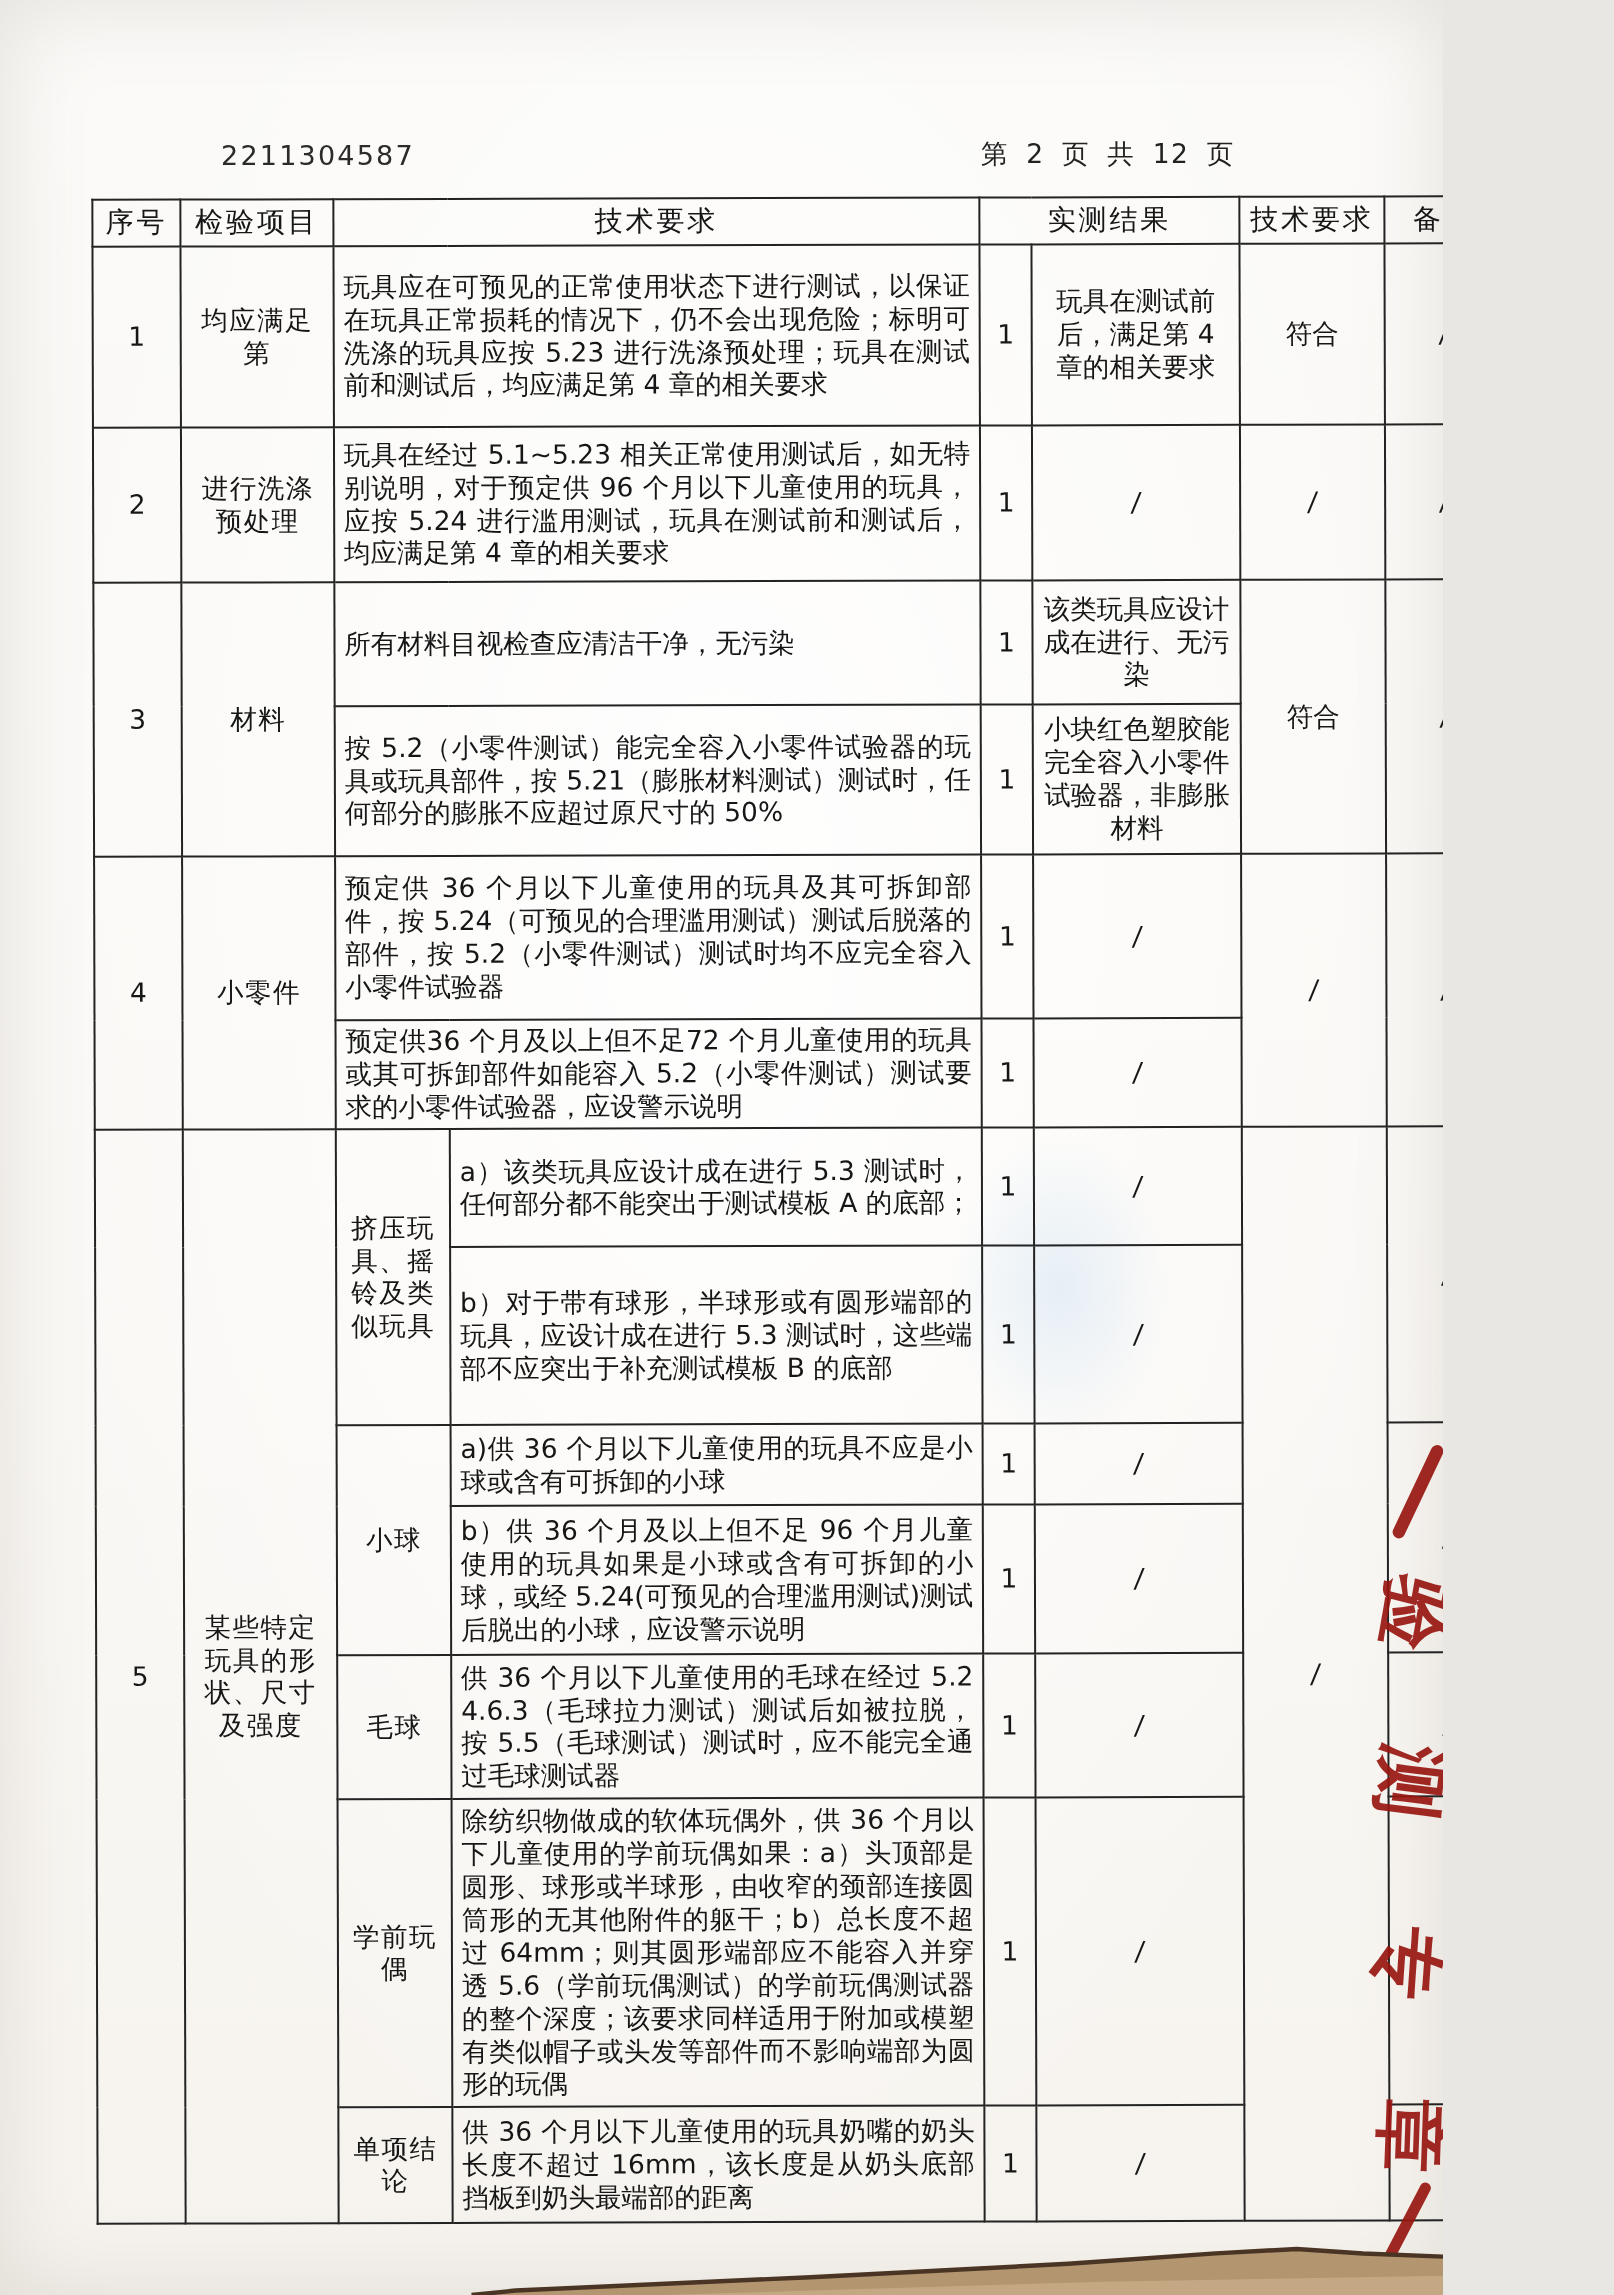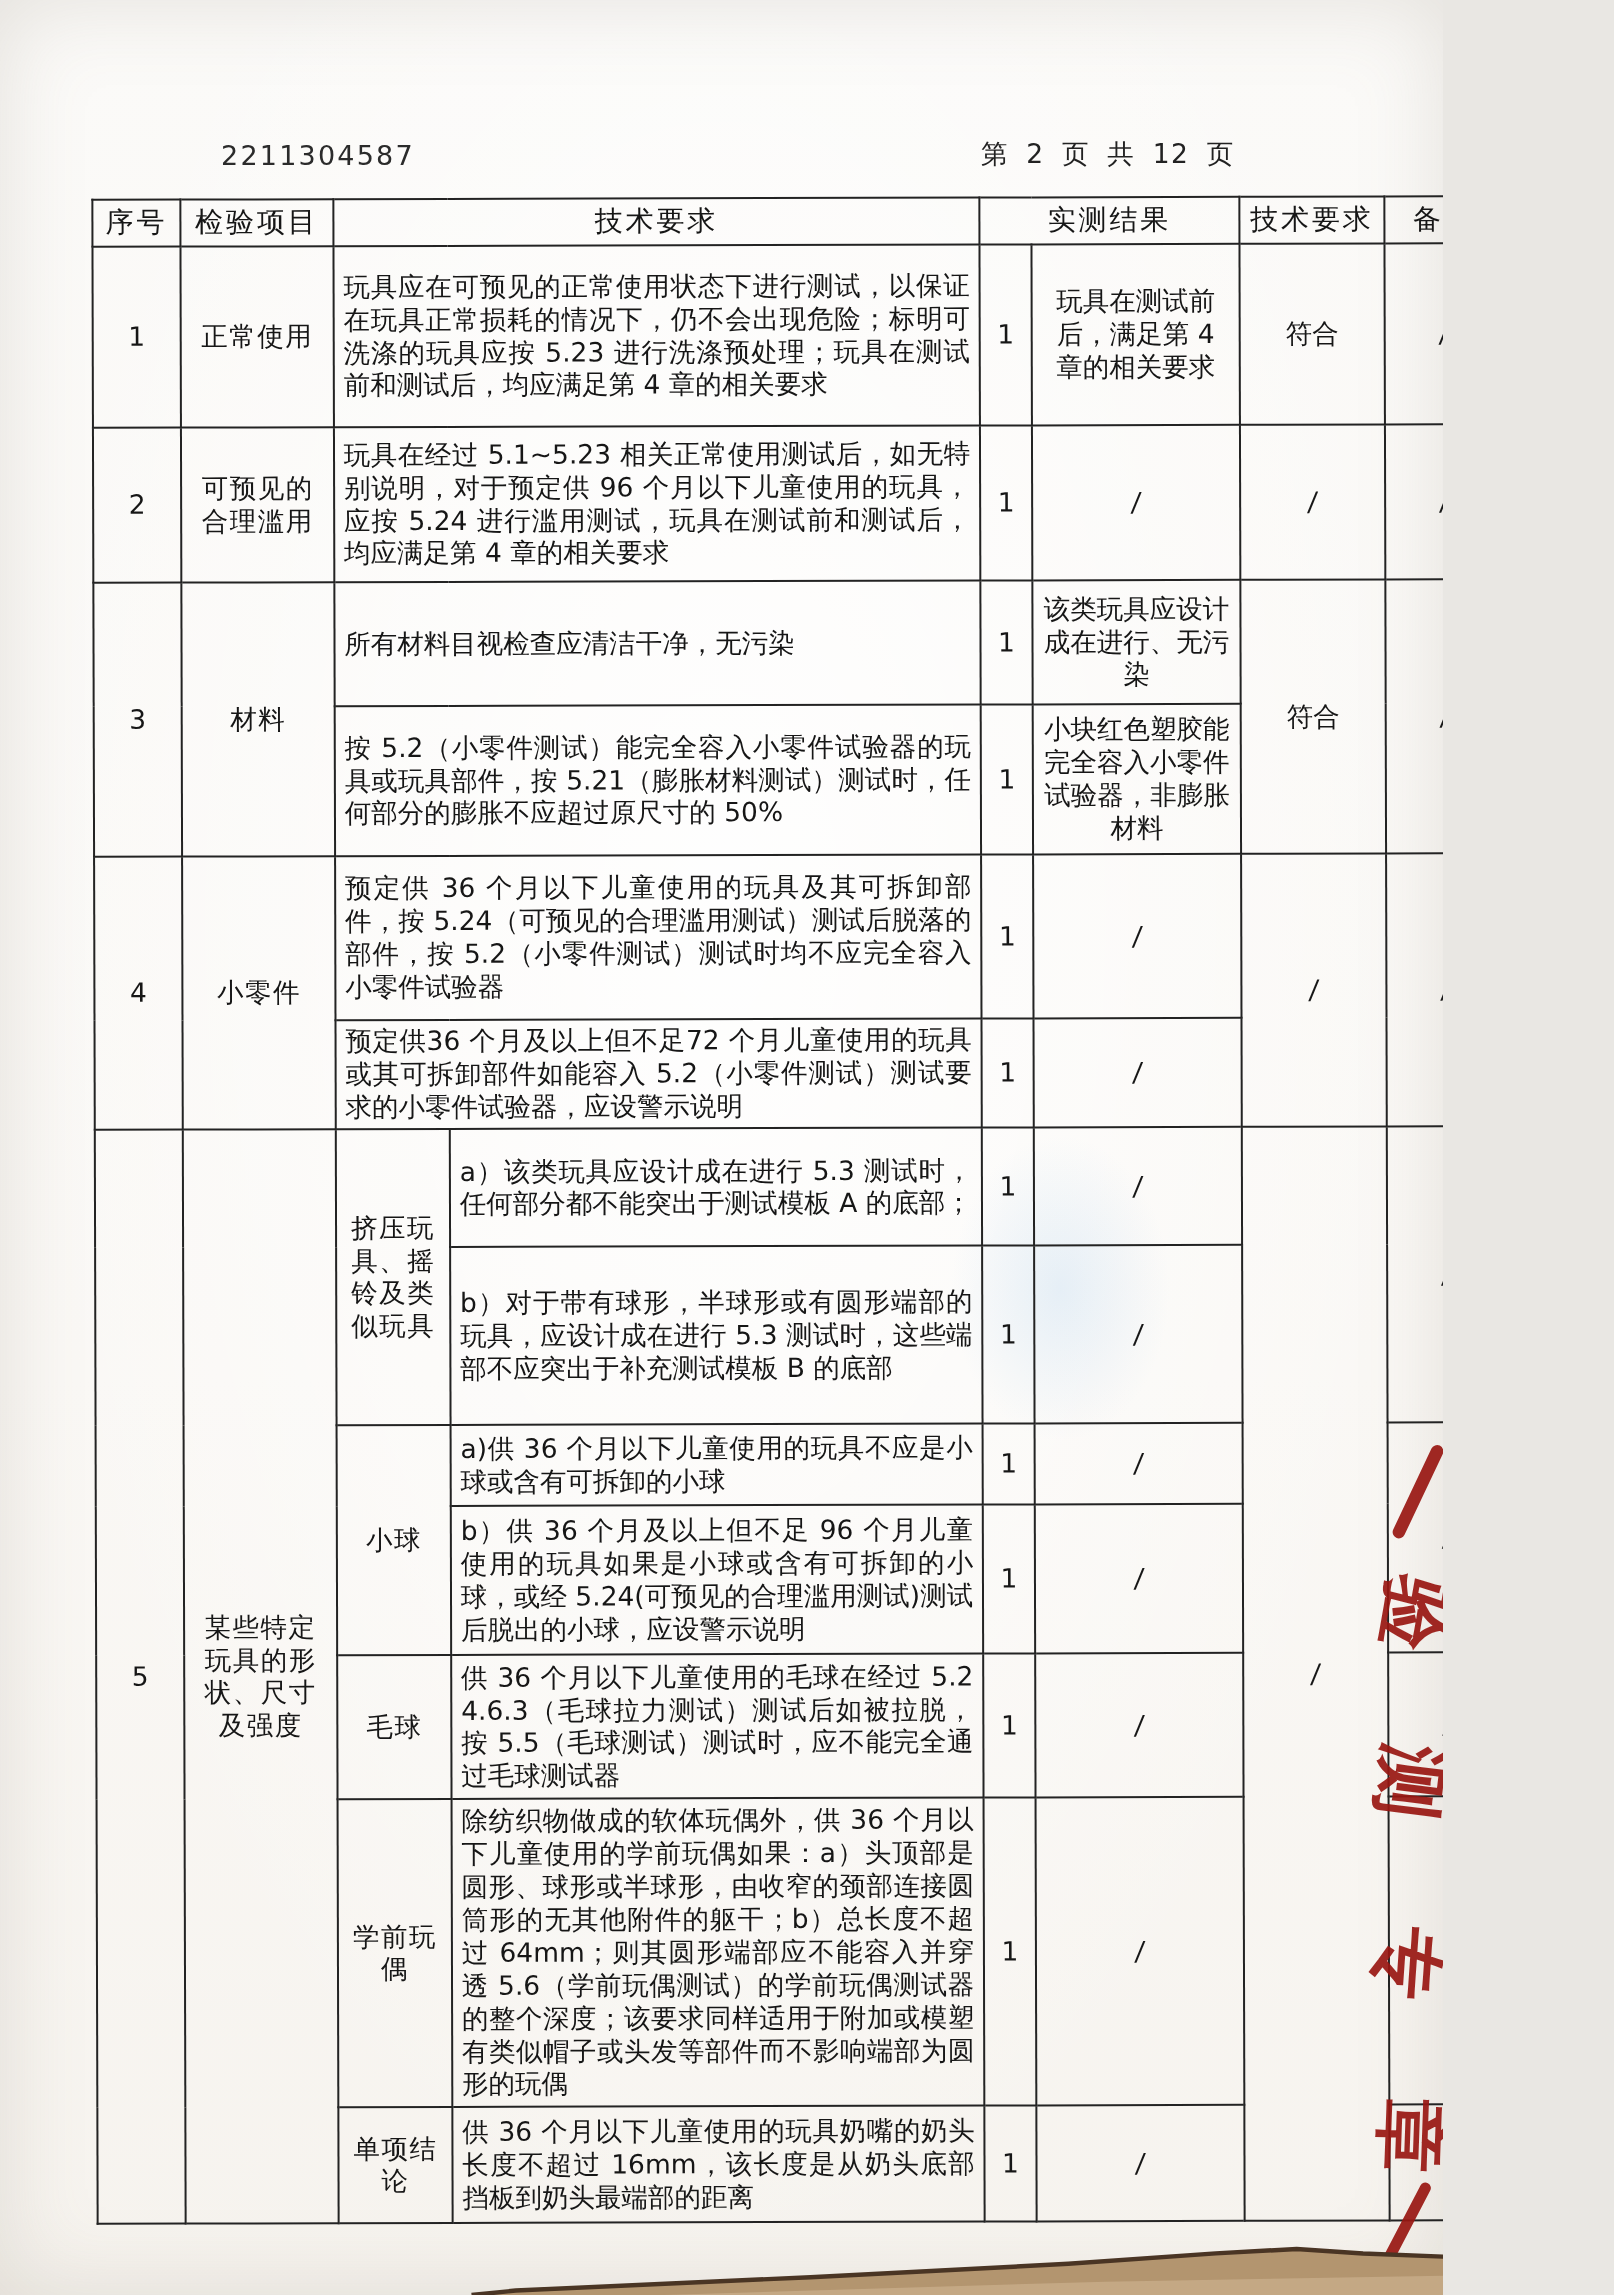--- a/index.html
+++ b/index.html
@@ -102,31 +102,31 @@
       <th>序号</th>
       <th>检验项目</th>
       <th colspan="2">技术要求</th>
       <th colspan="2">实测结果</th>
       <th>技术要求</th>
       <th>备注</th>
     </tr>
 
     <tr class="h-r1">
       <td class="ctr">1</td>
-      <td class="item-label">正常使用</td>
+      <td class="item-label">均应满足第</td>
       <td colspan="2" class="tech">玩具应在可预见的正常使用状态下进行测试，以保证在玩具正常损耗的情况下，仍不会出现危险；标明可洗涤的玩具应按 5.23 进行洗涤预处理；玩具在测试前和测试后，均应满足第 4 章的相关要求</td>
       <td class="cnt">1</td>
       <td class="ctr">玩具在测试前后，满足第 4 章的相关要求</td>
       <td class="ctr">符合</td>
       <td class="slash">/</td>
     </tr>
 
     <tr class="h-r2">
       <td class="ctr">2</td>
-      <td class="item-label">可预见的合理滥用</td>
+      <td class="item-label">进行洗涤预处理</td>
       <td colspan="2" class="tech">玩具在经过 5.1~5.23 相关正常使用测试后，如无特别说明，对于预定供 96 个月以下儿童使用的玩具，应按 5.24 进行滥用测试，玩具在测试前和测试后，均应满足第 4 章的相关要求</td>
       <td class="cnt">1</td>
       <td class="slash">/</td>
       <td class="slash">/</td>
       <td class="slash">/</td>
     </tr>
 
     <tr class="h-r3a">
       <td class="ctr" rowspan="2">3</td>
       <td class="item-label" rowspan="2">材料</td>

